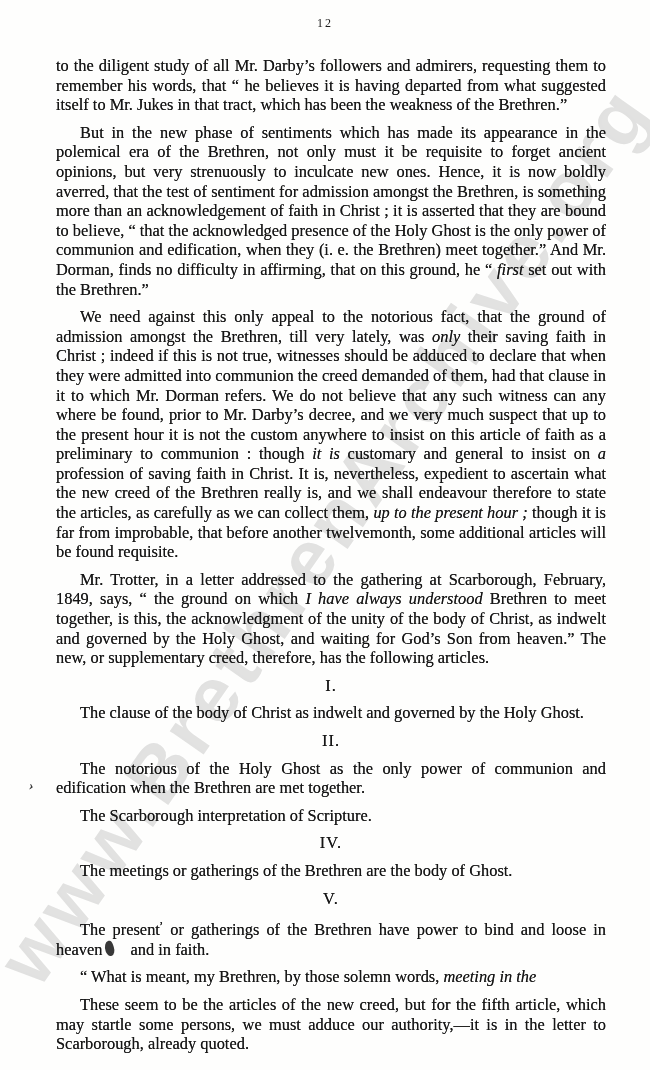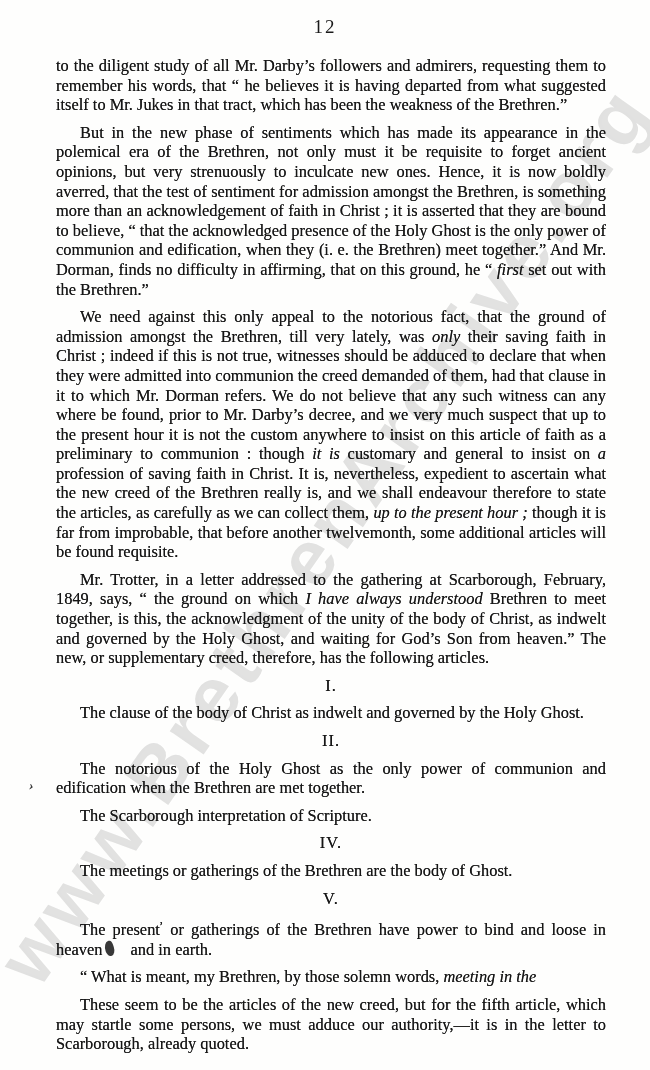--- a/index.html
+++ b/index.html
@@ -15,21 +15,21 @@
     overflow: hidden;
     font-family: "Liberation Serif", "DejaVu Serif", serif;
     color: #161616;
   }
   .page-number {
     position: absolute;
     top: 16px;
     left: 0;
     right: 0;
     text-align: center;
-    font-size: 19px;
+    font-size: 12px;
     letter-spacing: 2px;
     color: #1a1a1a;
   }
   .text-block {
     position: absolute;
     top: 48px;
     left: 48px;
     width: 566px;
     font-size: 16.4px;
     line-height: 19.6px;
@@ -113,17 +113,17 @@
       <p class="indent"><span>We need against this only appeal to the notorious fact, that the ground of admission amongst the Brethren, till very lately, was </span><i>only</i><span> their saving faith in Christ ; indeed if this is not true, witnesses should be adduced to declare that when they were admitted into communion the creed demanded of them, had that clause in it to which Mr. Dorman refers.  We do not believe that any such witness can any where be found, prior to Mr. Darby’s decree, and we very much suspect that up to the present hour it is not the custom anywhere to insist on this article of faith as a preliminary to communion : though </span><i>it is</i><span> customary and general to insist on </span><i>a</i><span> profession of saving faith in Christ.  It is, nevertheless, expedient to ascertain what the new creed of the Brethren really is, and we shall endeavour therefore to state the articles, as carefully as we can collect them, </span><i>up to the present hour ;</i><span> though it is far from improbable, that before another twelvemonth, some additional articles will be found requisite.</span></p>
       <p class="indent"><span>Mr. Trotter, in a letter addressed to the gathering at Scarborough, February, 1849, says, “ the ground on which </span><i>I have always understood</i><span> Brethren to meet together, is this, the acknowledgment of the unity of the body of Christ, as indwelt and governed by the Holy Ghost, and waiting for God’s Son from heaven.”  The new, or supplementary creed, therefore, has the following articles.</span></p>
       <p class="heading"><span>I.</span></p>
       <p class="indent"><span>The clause of the body of Christ as indwelt and governed by the Holy Ghost.</span></p>
       <p class="heading"><span>II.</span></p>
       <p class="indent"><span>The notorious of the Holy Ghost as the only power of communion and edification when the Brethren are met together.</span></p>
       <p class="indent"><span>The Scarborough interpretation of Scripture.</span></p>
       <p class="heading"><span>IV.</span></p>
       <p class="indent"><span>The meetings or gatherings of the Brethren are the body of Ghost.</span></p>
       <p class="heading"><span>V.</span></p>
-      <p class="indent"><span>The present</span><span class="stray-mark">’</span><span> or gatherings of the Brethren have power to bind and loose in heaven </span><span class="ink-blot">and</span><span> in earth.</span></p>
+      <p class="indent"><span>The present</span><span class="stray-mark">’</span><span> or gatherings of the Brethren have power to bind and loose in heaven </span><span class="ink-blot">and</span><span> in faith.</span></p>
       <p class="indent"><span>“ What is meant, my Brethren, by those solemn words, </span><i>meeting in the</i></p>
       <p class="indent"><span>These seem to be the articles of the new creed, but for the fifth article, which may startle some persons, we must adduce our authority,—it is in the letter to Scarborough, already quoted.</span></p>
     </div>
 </div>
 
 </body></html>

